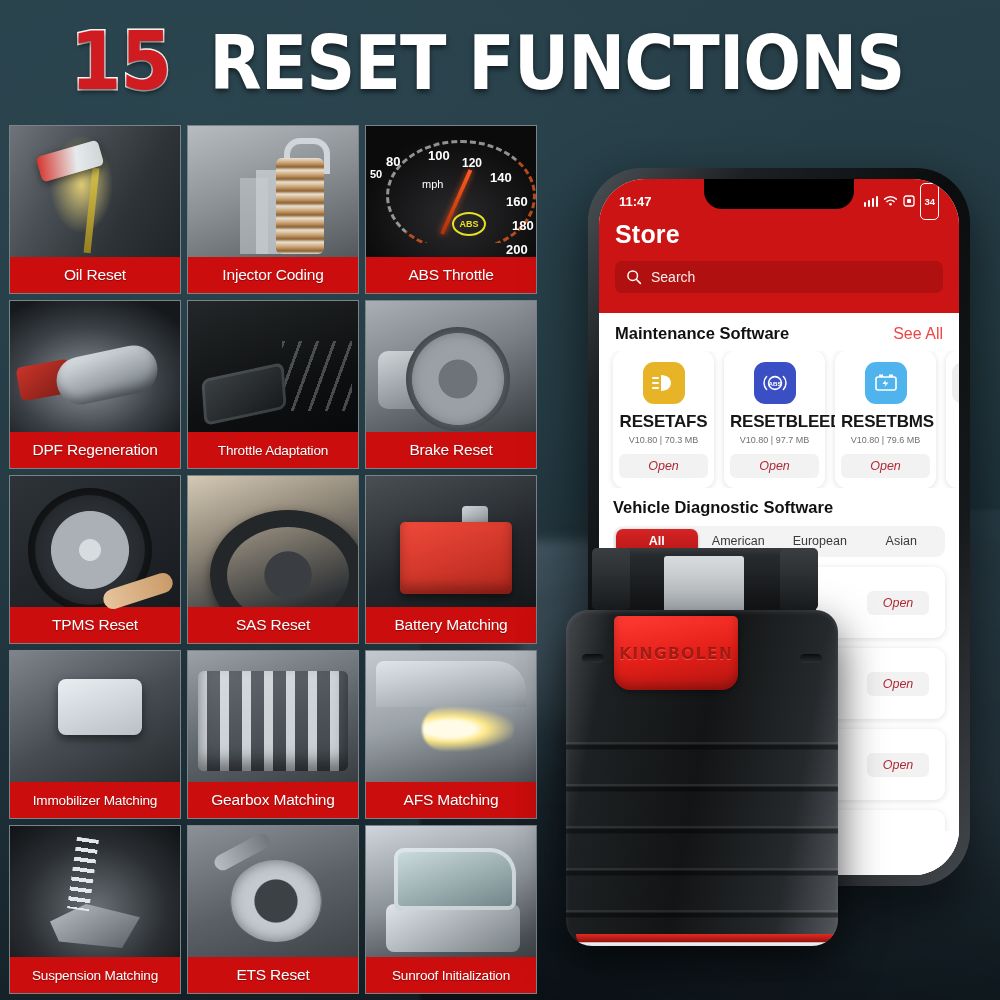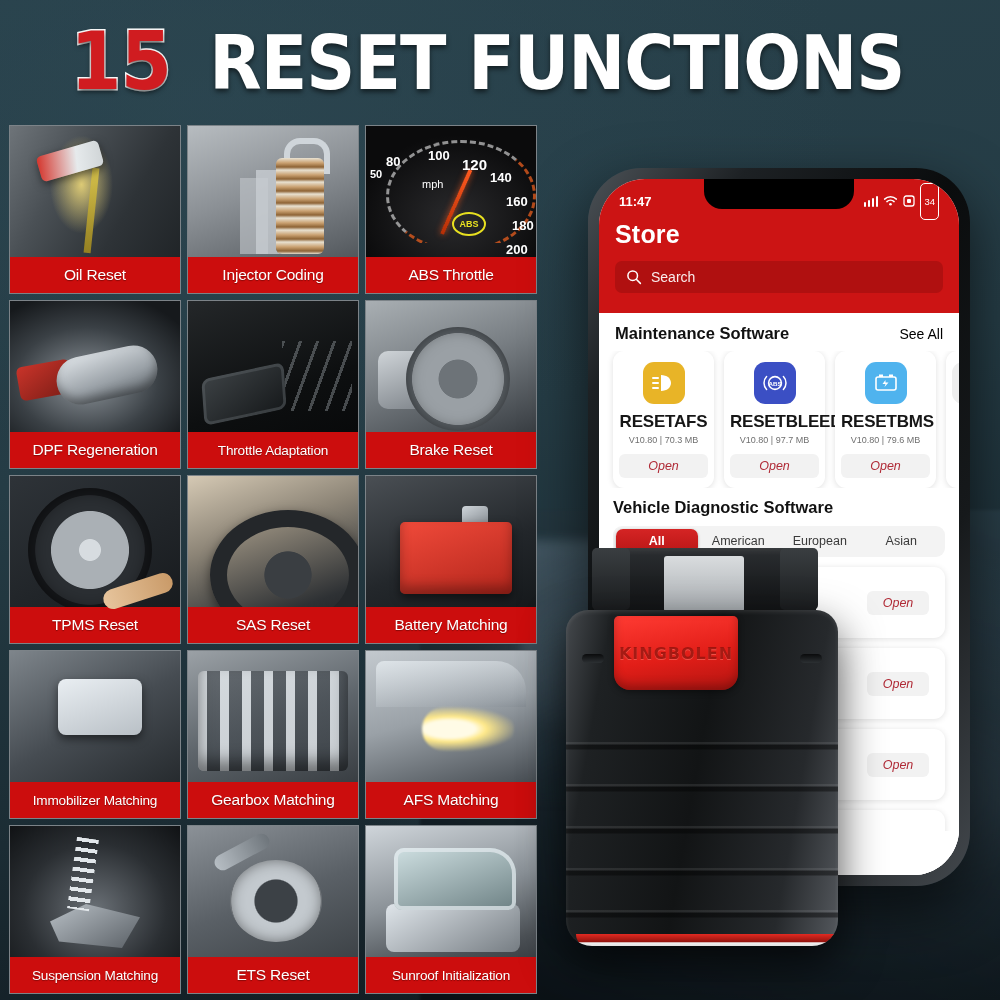--- a/index.html
+++ b/index.html
@@ -310,38 +310,38 @@
     height: 20px; color: #fff; font-size: 13px; font-weight: 700;
     padding: 0 4px;
   }
   .status-right { display: flex; align-items: center; gap: 5px; }
   .sig-dots { display:flex; gap:2px; align-items:flex-end; }
   .sig-dots b { display:block; width:2px; background:#fff; border-radius:1px; }
   .sig-dots b:nth-child(1){height:5px}.sig-dots b:nth-child(2){height:7px}
   .sig-dots b:nth-child(3){height:9px}.sig-dots b:nth-child(4){height:11px}
   .batt {
     border: 1.6px solid #fff; border-radius: 5px;
-    font-size: 9.5px; font-weight: 400; padding: 12px 3px; line-height: 11px; text-align: center;
+    font-size: 9.5px; font-weight: 700; padding: 12px 3px; line-height: 11px; text-align: center;
   }
   .store-title {
     color: #fff; font-size: 25px; font-weight: 700; margin-top: 9px; letter-spacing: 0.2px;
   }
   .searchbar {
     margin-top: 12px; height: 32px; border-radius: 7px;
     background: #b01010; display: flex; align-items: center; gap: 9px; padding: 0 11px;
   }
   .searchbar .ph { color: rgba(255,255,255,0.92); font-size: 14px; }
   
   .app-body { background: #fff; padding: 0 0 0 0; height: 562px; position: relative; }
   .sec-head {
     display: flex; align-items: baseline; justify-content: space-between;
     padding: 11px 16px 8px;
   }
   .sec-title { font-size: 16.5px; font-weight: 700; color: #111; }
-  .see-all { font-size: 14px; color: #000000; }
+  .see-all { font-size: 16px; color: #ef4444; }
   .cards-row {
     display: flex; gap: 10px; padding: 0 0 0 14px; overflow: hidden;
   }
   .app-card {
     flex: 0 0 auto; width: 101px; background: #fff;
     border-radius: 11px; padding: 11px 6px 10px;
     box-shadow: 0 1px 6px rgba(0,0,0,0.13);
     text-align: center;
   }
   .app-icon {
@@ -463,21 +463,21 @@
         <div class="tile-label">Injector Coding</div>
       </div>
       <div class="tile">
         <div class="tile-img a-abs">
           <div class="dial"></div>
           <div class="needle"></div>
           <div class="numlay">
             <i style="left:4px;top:42px;font-size:11px">50</i>
             <i style="left:20px;top:28px;font-size:13px">80</i>
             <i style="left:62px;top:22px;font-size:13px">100</i>
-            <i style="left:96px;top:30px;font-size:15px">120</i>
+            <i style="left:96px;top:30px;font-size:12px">120</i>
             <i style="left:124px;top:44px;font-size:13px">140</i>
             <i style="left:140px;top:68px;font-size:13px">160</i>
             <i style="left:146px;top:92px;font-size:13px">180</i>
             <i style="left:140px;top:116px;font-size:13px">200</i>
             <i style="left:56px;top:52px;font-size:11px;font-weight:400">mph</i>
           </div>
           <div class="absbadge">ABS</div>
         </div>
         <div class="tile-label">ABS Throttle</div>
       </div>

